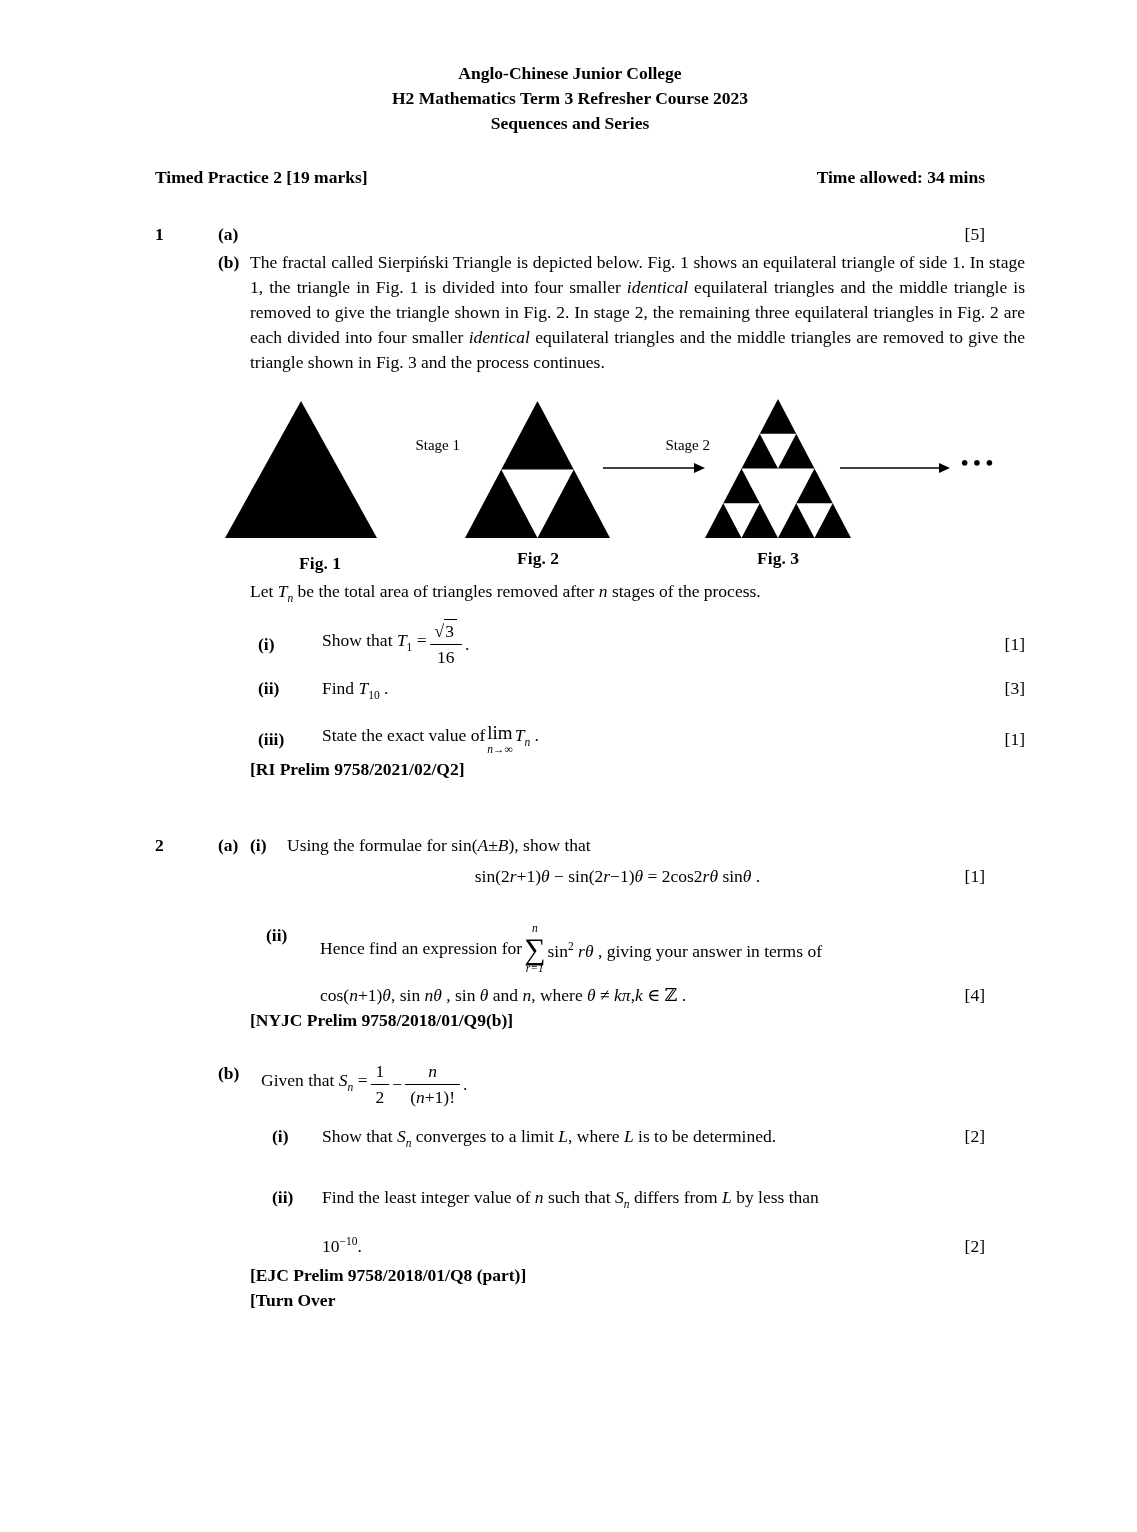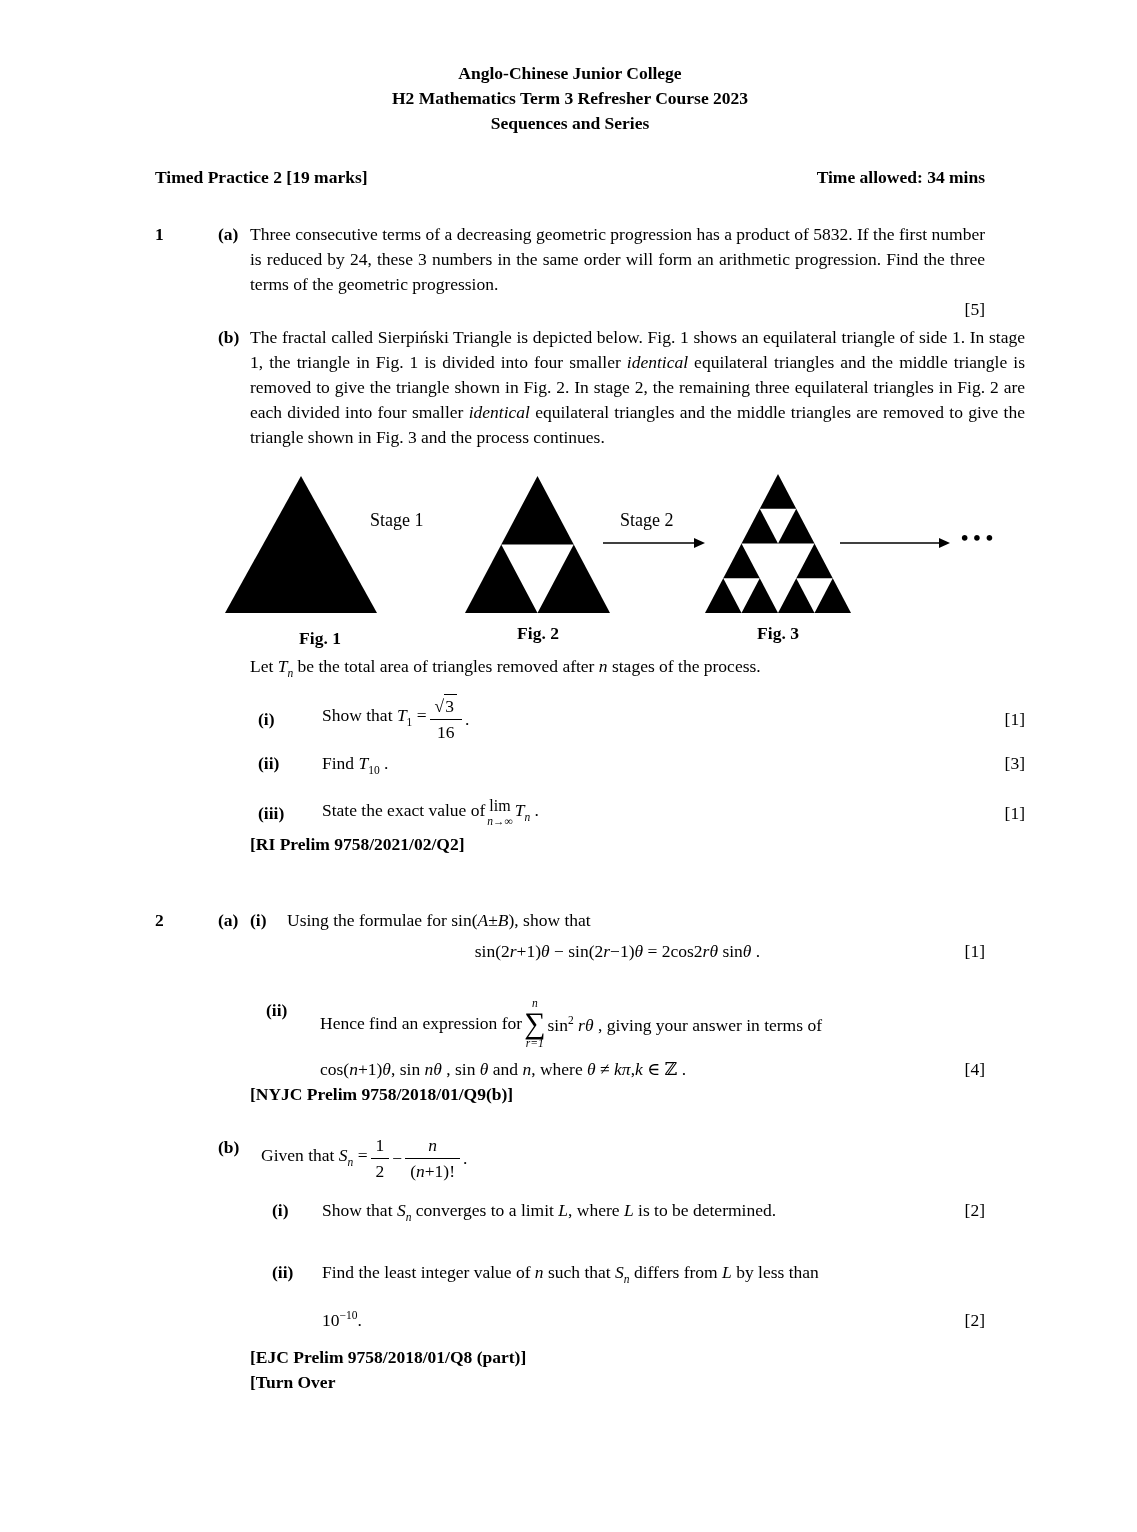--- a/index.html
+++ b/index.html
@@ -31,31 +31,31 @@
   .f-sub{font-size:11.5px;vertical-align:-4.5px}
   .f-isub{font-size:11.5px;vertical-align:-4.5px;font-style:italic}
   .f-sup{font-size:11.5px;vertical-align:7px}
   
   .frac{display:inline-block;text-align:center;vertical-align:middle;line-height:1.2;margin:0 3px}
   .frac .num{display:block;border-bottom:1.5px solid #000;padding:0 5px 2px}
   .frac .den{display:block;padding:2px 5px 0}
   .sqrt-arg{border-top:1.5px solid #000;padding:1px 3px 0 1px}
   
   .lim{display:inline-flex;flex-direction:column;align-items:center;vertical-align:middle;line-height:1.05;margin:0 2px}
-  .lim .top{font-size:16px}
+  .lim .top{font-size:19px}
   .lim .bot{font-size:11.5px;font-style:italic}
   
   .sum{display:inline-flex;flex-direction:column;align-items:center;vertical-align:middle;line-height:1;margin:0 2px}
   .sum .stop{font-size:11.5px;font-style:italic}
   .sum .ssym{font-size:30px;line-height:.95}
   .sum .sbot{font-size:11.5px;font-style:italic}
   
   .figrow{position:relative;height:190px;margin-left:-25px;margin-top:14px;width:800px}
   .figrow svg{position:absolute;display:block}
-  .stage-label{position:absolute;font-size:18px;text-align:left;line-height:20px}
+  .stage-label{position:absolute;font-size:15px;text-align:right;line-height:20px}
   .figcap{position:absolute;font-weight:bold;text-align:center;width:150px;line-height:22px}
   .dots{position:absolute;font-size:21px;font-weight:bold;letter-spacing:5px;line-height:14px}
   
   .eqline{position:relative;text-align:center}
   .eqline .marks-abs{position:absolute;right:0;top:0}
   .line-right{position:relative}
   .line-right .marks-abs{position:absolute;right:0;bottom:0}
   .flexline{display:flex;align-items:center}
 </style>
 </head>
@@ -71,21 +71,20 @@
 
   <div class="meta">
     <span>Timed Practice 2 [19 marks]</span>
     <span>Time allowed: 34 mins</span>
   </div>
 
   <div class="qrow" style="margin-top:32px">
     <div class="qnum">1</div>
     <div class="qlet">(a)</div>
     <div>
-      <div class="just">Three consecutive terms of a decreasing geometric progression has a product of 5832. If the first number is reduced by 24, these 3 numbers in the same order will form an arithmetic progression. Find the three terms of the geometric progression.</div>
       <div class="marks-line">[5]</div>
     </div>
   </div>
 
   <div class="qrow" style="margin-top:3px">
     <div class="qnum"></div>
     <div class="qlet">(b)</div>
     <div>
       <div class="just"><span>The fractal called Sierpiński Triangle is depicted below. Fig. 1 shows an equilateral triangle of side 1. In stage 1, the triangle in Fig. 1 is divided into four smaller </span><span class="it">identical</span><span> equilateral triangles and the middle triangle is removed to give the triangle shown in Fig. 2. In stage 2, the remaining three equilateral triangles in Fig. 2 are each divided into four smaller </span><span class="it">identical</span><span> equilateral triangles and the middle triangles are removed to give the triangle shown in Fig. 3 and the process continues.</span></div>
 
@@ -222,18 +221,18 @@
         <div>
           <div><span><span class="f-r">Find the least integer value of </span><span class="f-i">n</span><span class="f-r"> such that </span><span class="f-i">S</span><span class="f-isub">n</span><span class="f-r"> differs from </span><span class="f-i">L</span><span class="f-r"> by less than</span></span></div>
           <div class="line-right" style="margin-top:12px">
             <span>10</span><span class="f-sup">−10</span><span>.</span>
             <span class="marks-abs">[2]</span>
           </div>
         </div>
         <div></div>
       </div>
 
-      <div class="cite" style="margin-top:12px">[EJC Prelim 9758/2018/01/Q8 (part)]</div>
+      <div class="cite" style="margin-top:4px">[EJC Prelim 9758/2018/01/Q8 (part)]</div>
       <div class="cite">[Turn Over</div>
     </div>
   </div>
 
 </div>
 
 </body></html>

